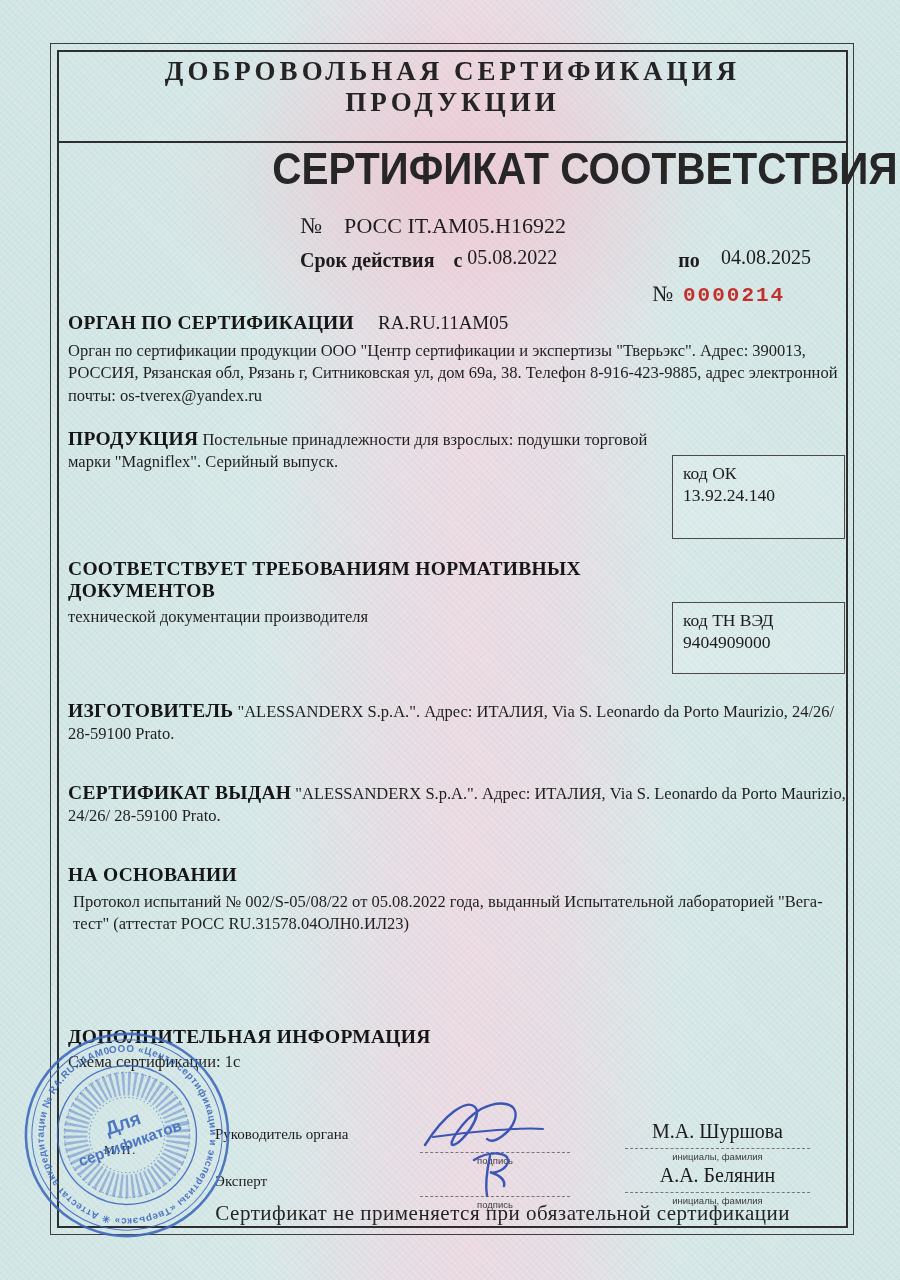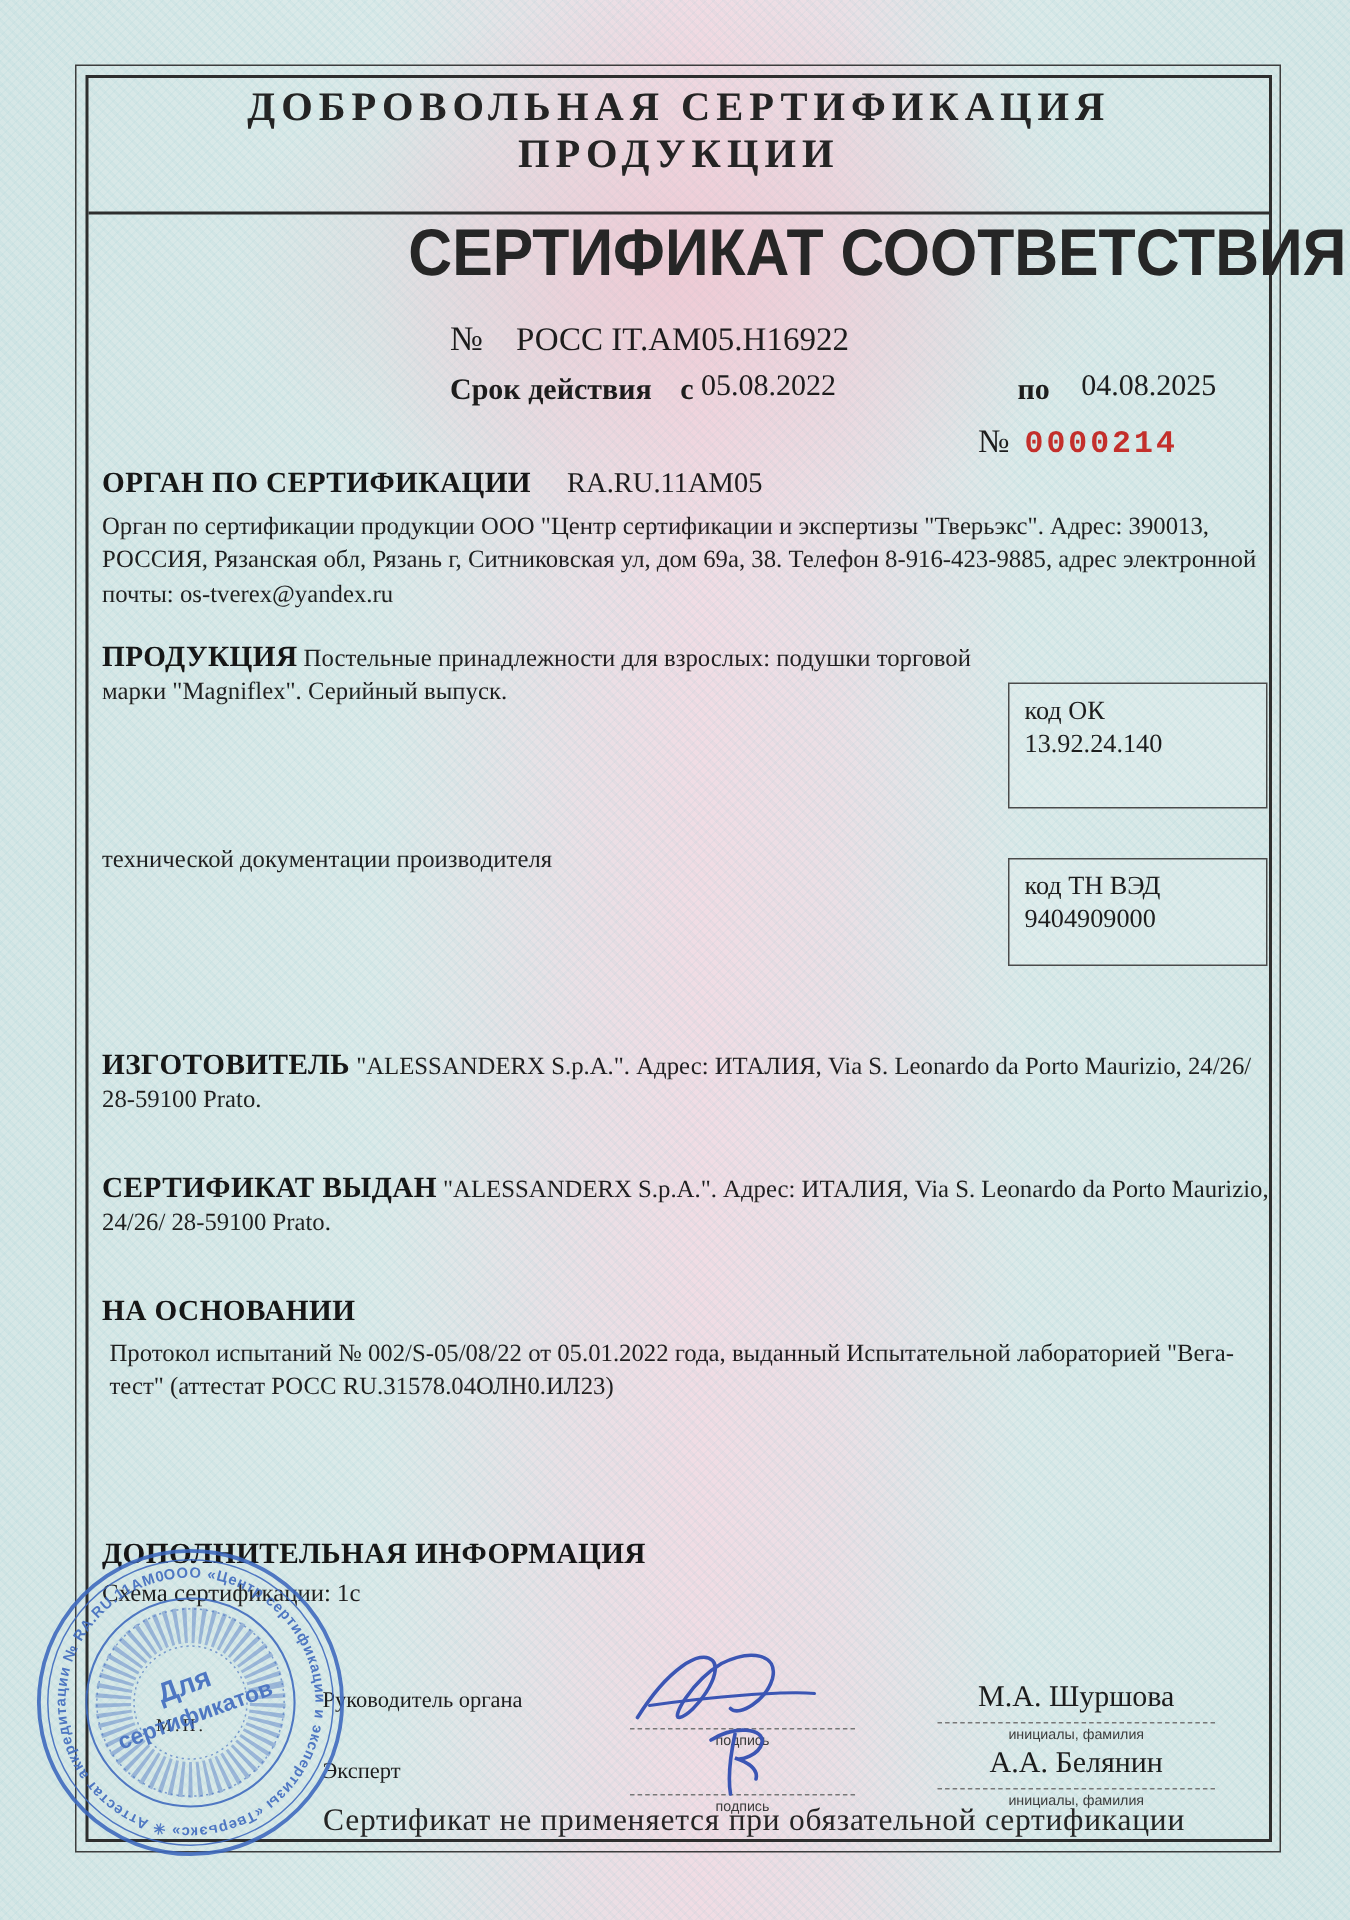--- a/index.html
+++ b/index.html
@@ -85,40 +85,41 @@
   <div class="abs" style="left:68px;top:428px;width:625px;">
     <span class="sec-label">ПРОДУКЦИЯ</span>
     <span class="body-text">Постельные принадлежности для взрослых: подушки торговой марки "Magniflex". Серийный выпуск.</span>
   </div>
   <div class="abs code-box" style="left:672px;top:455px;width:173px;height:84px;">
     <div>код ОК</div>
     <div>13.92.24.140</div>
   </div>
 
   <div class="abs" style="left:68px;top:558px;width:640px;">
+    <div class="sec-label">СООТВЕТСТВУЕТ ТРЕБОВАНИЯМ НОРМАТИВНЫХ ДОКУМЕНТОВ</div>
     <div class="body-text" style="margin-top:4px;">технической документации производителя</div>
   </div>
-  <div class="abs code-box" style="left:672px;top:572px;width:173px;height:72px;">
+  <div class="abs code-box" style="left:672px;top:602px;width:173px;height:72px;">
     <div>код ТН ВЭД</div>
     <div>9404909000</div>
   </div>
 
   <div class="abs" style="left:68px;top:700px;width:782px;">
     <span class="sec-label">ИЗГОТОВИТЕЛЬ</span>
     <span class="body-text">"ALESSANDERX S.p.A.". Адрес: ИТАЛИЯ, Via S. Leonardo da Porto Maurizio, 24/26/ 28-59100 Prato.</span>
   </div>
 
   <div class="abs" style="left:68px;top:782px;width:782px;">
     <span class="sec-label">СЕРТИФИКАТ ВЫДАН</span>
     <span class="body-text">"ALESSANDERX S.p.A.". Адрес: ИТАЛИЯ, Via S. Leonardo da Porto Maurizio, 24/26/ 28-59100 Prato.</span>
   </div>
 
   <div class="abs" style="left:68px;top:864px;width:775px;">
     <div class="sec-label">НА ОСНОВАНИИ</div>
-    <div class="body-text" style="margin-top:5px;margin-left:5px;width:760px;">Протокол испытаний № 002/S-05/08/22 от 05.01.2022 года, выданный Испытательной лабораторией "Вега-тест" (аттестат РОСС RU.31578.04ОЛН0.ИЛ23)</div>
+    <div class="body-text" style="margin-top:5px;margin-left:5px;width:760px;">Протокол испытаний № 002/S-05/08/22 от 05.08.2022 года, выданный Испытательной лабораторией "Вега-тест" (аттестат РОСС RU.31578.04ОЛН0.ИЛ23)</div>
   </div>
 
   <div class="abs" style="left:68px;top:1026px;width:700px;">
     <div class="sec-label">ДОПОЛНИТЕЛЬНАЯ ИНФОРМАЦИЯ</div>
     <div class="body-text" style="margin-top:3px;">Схема сертификации: 1с</div>
   </div>
 
   <div class="abs mp" style="left:104px;top:1143px;">М.П.</div>
 
   <div class="abs sig-role" style="left:215px;top:1126px;">Руководитель органа</div>

